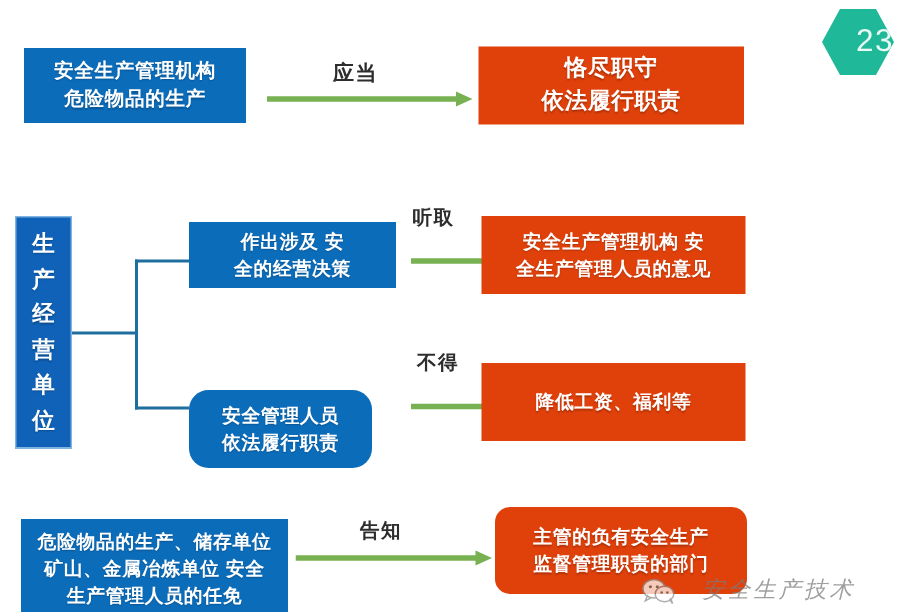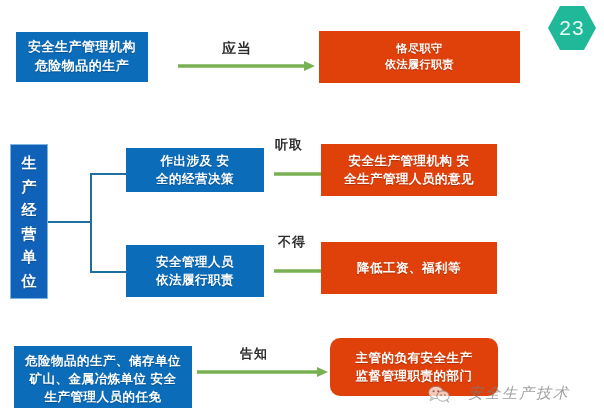--- a/index.html
+++ b/index.html
@@ -73,21 +73,21 @@
     color: #2d2d2d;
     white-space: nowrap;
     letter-spacing: 1px;
   }
 
   
   .hex {
     position: absolute;
     display: flex;
     align-items: center;
-    justify-content: center;
+    justify-content: flex-end;
     background: #1fb898;
     clip-path: polygon(25% 0%, 75% 0%, 100% 50%, 75% 100%, 25% 100%, 0% 50%);
   }
   .hex span {
     color: #eafaf4;
     font-size: 21px;
     font-weight: normal;
     letter-spacing: 1px;
   }
 
@@ -111,34 +111,34 @@
 </style>
 </head>
 <body>
 
 <div id="stage">
 
   <div class="hex" style="left:548px; top:6px; width:48px; height:44px;">
     <span>23</span>
   </div>
 
-  <div class="box blue" style="left:16px; top:32px; width:132px; height:50px; font-size:13px;">
+  <div class="box blue" style="left:16px; top:32px; width:148px; height:50px; font-size:13px;">
     <span class="ln">安全生产管理机构</span>
     <span class="ln">危险物品的生产</span>
   </div>
 
   <div class="arrow-label" style="left:222px; top:40px; font-size:14px;">应当</div>
 
   <div class="arrow-wrap" style="left:178px; top:60px; width:138px; height:12px;">
     <svg width="138" height="12" viewBox="0 0 138 12" aria-hidden="true">
       <path d="M0 4.2 H126 V1 L137 6 L126 11 V7.8 H0 Z" fill="#77b152"></path>
     </svg>
   </div>
 
-  <div class="box orange" style="left:319px; top:31px; width:201px; height:52px; font-size:11px;">
+  <div class="box orange" style="left:319px; top:31px; width:177px; height:52px; font-size:15px;">
     <span class="ln">恪尽职守</span>
     <span class="ln">依法履行职责</span>
   </div>
 
   <div class="vplate" style="left:10px; top:144px; width:38px; height:155px; font-size:15px;">
     <span class="ch">生</span>
     <span class="ch">产</span>
     <span class="ch">经</span>
     <span class="ch">营</span>
     <span class="ch">单</span>
@@ -164,21 +164,21 @@
     <svg width="62" height="12" viewBox="0 0 62 12" aria-hidden="true">
       <path d="M0 4.2 H50 V1 L61 6 L50 11 V7.8 H0 Z" fill="#77b152"></path>
     </svg>
   </div>
 
   <div class="box orange" style="left:321px; top:144px; width:176px; height:52px; font-size:12.5px;">
     <span class="ln">安全生产管理机构 安</span>
     <span class="ln">全生产管理人员的意见</span>
   </div>
 
-  <div class="box blue" style="left:126px; top:245px; width:138px; height:52px; font-size:12.5px;">
+  <div class="box blue" style="left:126px; top:260px; width:122px; height:52px; font-size:12.5px;border-radius:13px;">
     <span class="ln">安全管理人员</span>
     <span class="ln">依法履行职责</span>
   </div>
 
   <div class="arrow-label" style="left:278px; top:233px; font-size:13px;">不得</div>
 
   <div class="arrow-wrap" style="left:274px; top:265px; width:62px; height:12px;">
     <svg width="62" height="12" viewBox="0 0 62 12" aria-hidden="true">
       <path d="M0 4.2 H50 V1 L61 6 L50 11 V7.8 H0 Z" fill="#77b152"></path>
     </svg>

